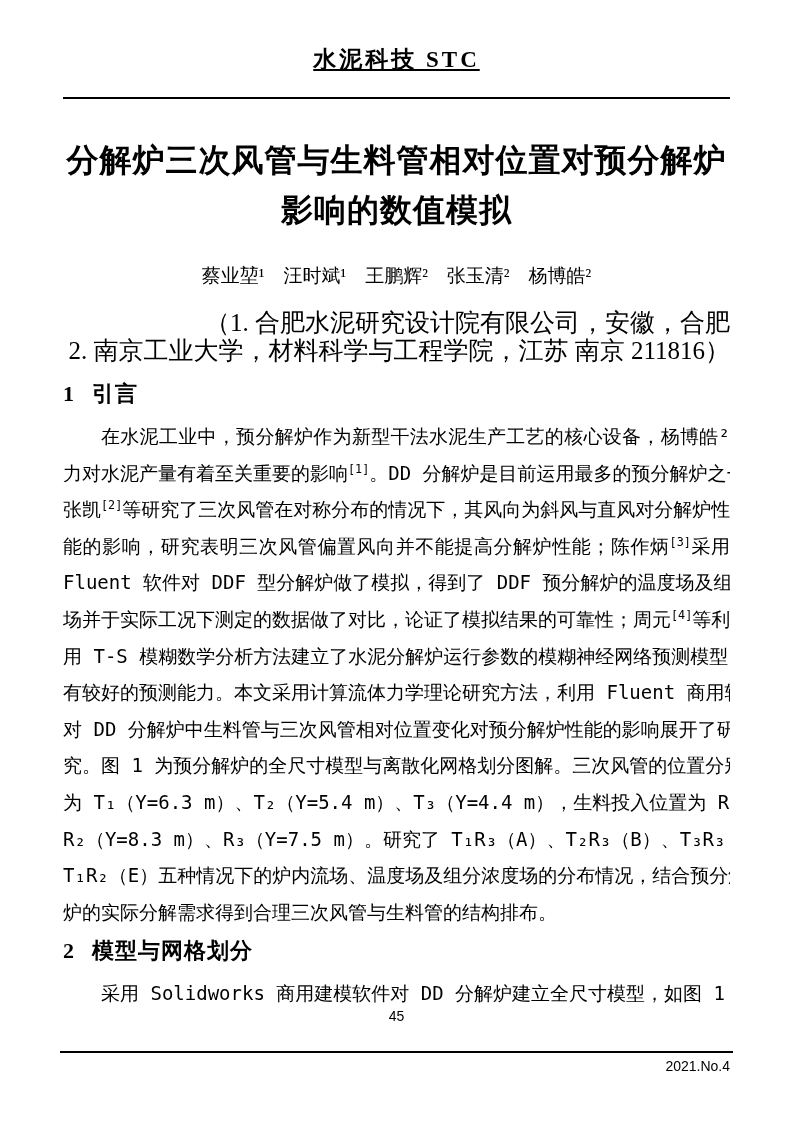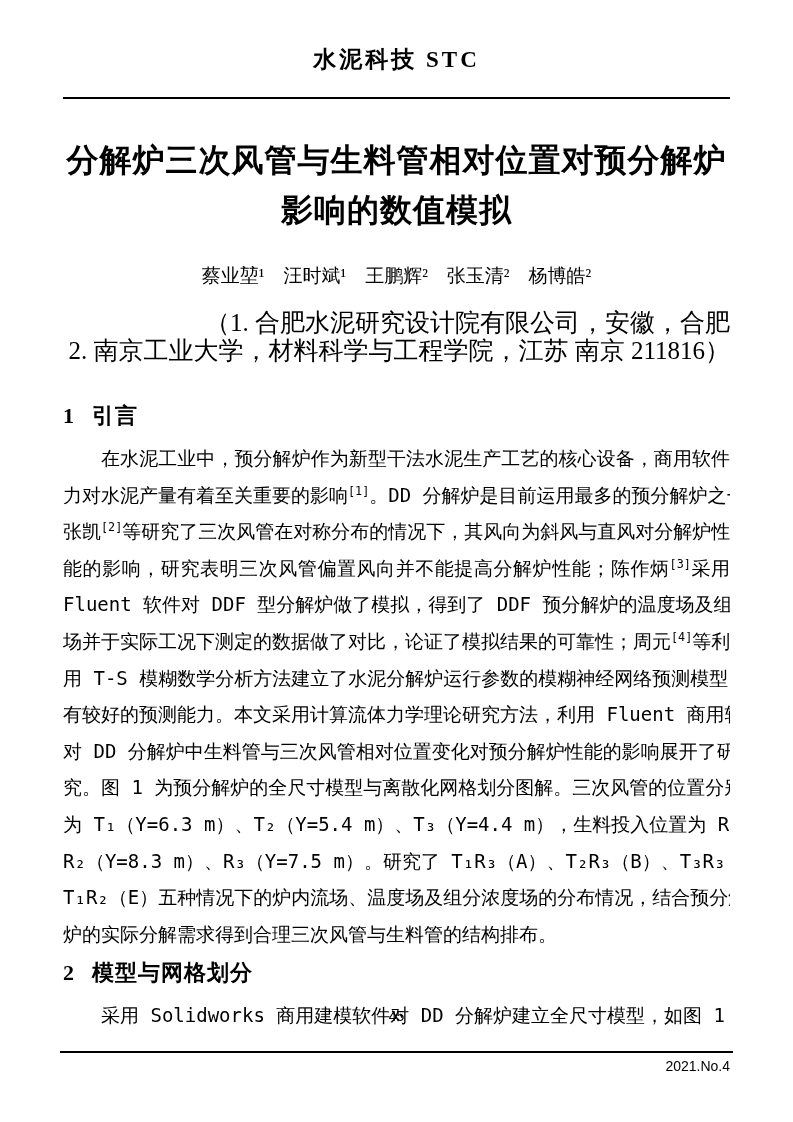--- a/index.html
+++ b/index.html
@@ -16,20 +16,21 @@
     font-family: "Liberation Serif", serif;
   }
   
   .journal-header {
     margin-top: 44px;
     text-align: center;
     font-size: 23px;
     letter-spacing: 3px;
     font-weight: 600;
     font-family: "Liberation Serif", serif;
+    text-decoration: underline;
   }
   .header-rule {
     margin-top: 22px;
     border: 0;
     border-top: 2.5px solid #000;
   }
   
   .paper-title {
     margin-top: 36px;
     text-align: center;
@@ -52,21 +53,21 @@
     line-height: 0;
   }
   .affiliations {
     margin-top: 20px;
     text-align: right;
     font-size: 25px;
     line-height: 28px;
   }
   
   .section-heading {
-    margin-top: 36px;
+    margin-top: 14px;
     font-size: 22px;
     line-height: 30px;
     font-weight: 700;
   }
   .section-heading .sec-num {
     font-family: "Liberation Serif", serif;
     font-weight: 600;
     margin-right: 18px;
   }
   .section-heading .sec-text {
@@ -132,21 +133,21 @@
   <div class="affiliations">
     <div>（1. 合肥水泥研究设计院有限公司，安徽，合肥</div>
     <div>2. 南京工业大学，材料科学与工程学院，江苏 南京 211816）</div>
   </div>
 
   <div class="section-heading">
     <span class="sec-num">1</span><span class="sec-text">引言</span>
   </div>
 
   <div class="body-block">
-    <div class="bline indent">在水泥工业中，预分解炉作为新型干法水泥生产工艺的核心设备，商用软件</div>
+    <div class="bline indent">在水泥工业中，预分解炉作为新型干法水泥生产工艺的核心设备，杨博皓²</div>
     <div class="bline">力对水泥产量有着至关重要的影响<sup>[1]</sup>。DD 分解炉是目前运用最多的预分解炉之一，</div>
     <div class="bline">张凯<sup>[2]</sup>等研究了三次风管在对称分布的情况下，其风向为斜风与直风对分解炉性</div>
     <div class="bline">能的影响，研究表明三次风管偏置风向并不能提高分解炉性能；陈作炳<sup>[3]</sup>采用</div>
     <div class="bline">Fluent 软件对 DDF 型分解炉做了模拟，得到了 DDF 预分解炉的温度场及组分浓度</div>
     <div class="bline">场并于实际工况下测定的数据做了对比，论证了模拟结果的可靠性；周元<sup>[4]</sup>等利</div>
     <div class="bline">用 T-S 模糊数学分析方法建立了水泥分解炉运行参数的模糊神经网络预测模型，</div>
     <div class="bline">有较好的预测能力。本文采用计算流体力学理论研究方法，利用 Fluent 商用软件</div>
     <div class="bline">对 DD 分解炉中生料管与三次风管相对位置变化对预分解炉性能的影响展开了研</div>
     <div class="bline">究。图 1 为预分解炉的全尺寸模型与离散化网格划分图解。三次风管的位置分别</div>
     <div class="bline">为 T₁（Y=6.3 m）、T₂（Y=5.4 m）、T₃（Y=4.4 m），生料投入位置为 R₁（Y=9.3 m）、</div>

